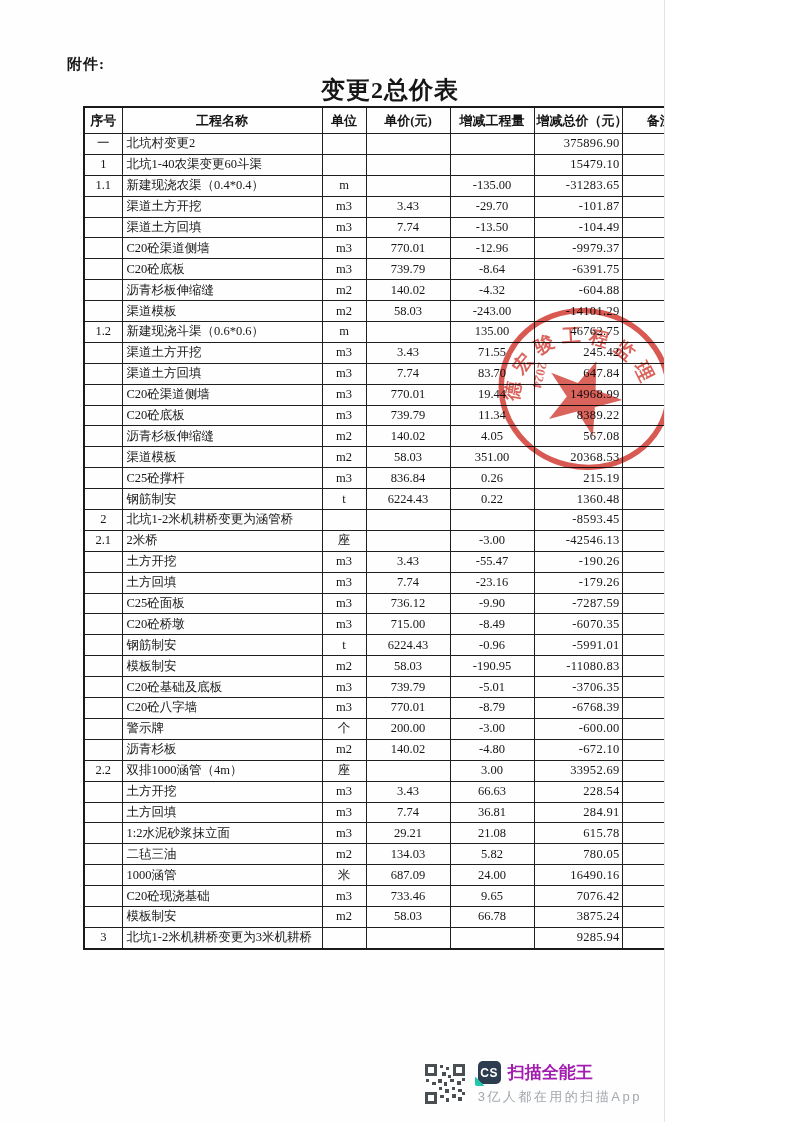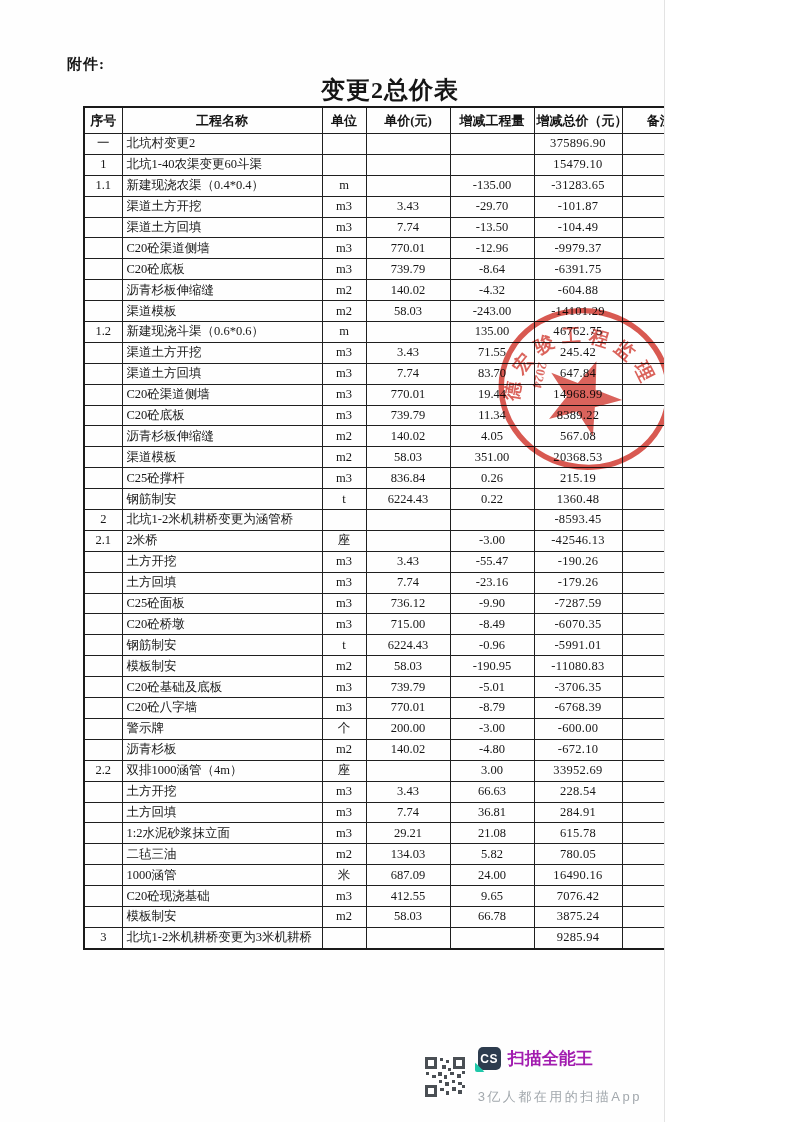--- a/index.html
+++ b/index.html
@@ -30,37 +30,37 @@
   }
   table.price-table th, table.price-table td{
     border:1.4px solid #1f1f1f;
     padding:0 2px;
     overflow:hidden;white-space:nowrap;
     text-align:center;vertical-align:middle;
   }
   table.price-table th{height:25px;font-size:13px;font-weight:bold;}
   table.price-table td{height:19.9px;}
   table.price-table td.col-name{text-align:left;padding-left:4px;}
-  table.price-table td.col-total{letter-spacing:0.3px;}
+  table.price-table td.col-total{letter-spacing:0.3px;text-align:right;}
   
   .stamp{
     position:absolute;left:494px;top:303px;width:182px;height:172px;
     transform:rotate(13deg);
     mix-blend-mode:multiply;
     opacity:0.88;
     pointer-events:none;
   }
   
   .footer-brand{
     position:absolute;right:22px;bottom:16px;
     display:flex;align-items:center;gap:12px;
     font-family:"Liberation Sans","DejaVu Sans",sans-serif;
   }
   .qr{width:42px;height:42px;}
-  .brand-col{display:flex;flex-direction:column;gap:18px;}
+  .brand-col{display:flex;flex-direction:column;gap:4px;}
   .brand-row{display:flex;align-items:center;gap:7px;}
   .cs-badge{
     position:relative;width:23px;height:23px;border-radius:5px;
     background:#2d3c4e;color:#ffffff;
     display:flex;align-items:center;justify-content:center;
     font-size:12px;font-weight:bold;letter-spacing:0.5px;
   }
   .cs-badge .fold{
     position:absolute;left:-3px;bottom:-2px;width:10px;height:10px;
     background:#1fc8a9;border-radius:2px;
@@ -421,21 +421,21 @@
           <td class="col-unit">米</td>
           <td class="col-price">687.09</td>
           <td class="col-qty">24.00</td>
           <td class="col-total">16490.16</td>
           <td class="col-note"></td>
         </tr>
         <tr>
           <td class="col-no"></td>
           <td class="col-name">C20砼现浇基础</td>
           <td class="col-unit">m3</td>
-          <td class="col-price">412.55</td>
+          <td class="col-price">733.46</td>
           <td class="col-qty">9.65</td>
           <td class="col-total">7076.42</td>
           <td class="col-note"></td>
         </tr>
         <tr>
           <td class="col-no"></td>
           <td class="col-name">模板制安</td>
           <td class="col-unit">m2</td>
           <td class="col-price">58.03</td>
           <td class="col-qty">66.78</td>

